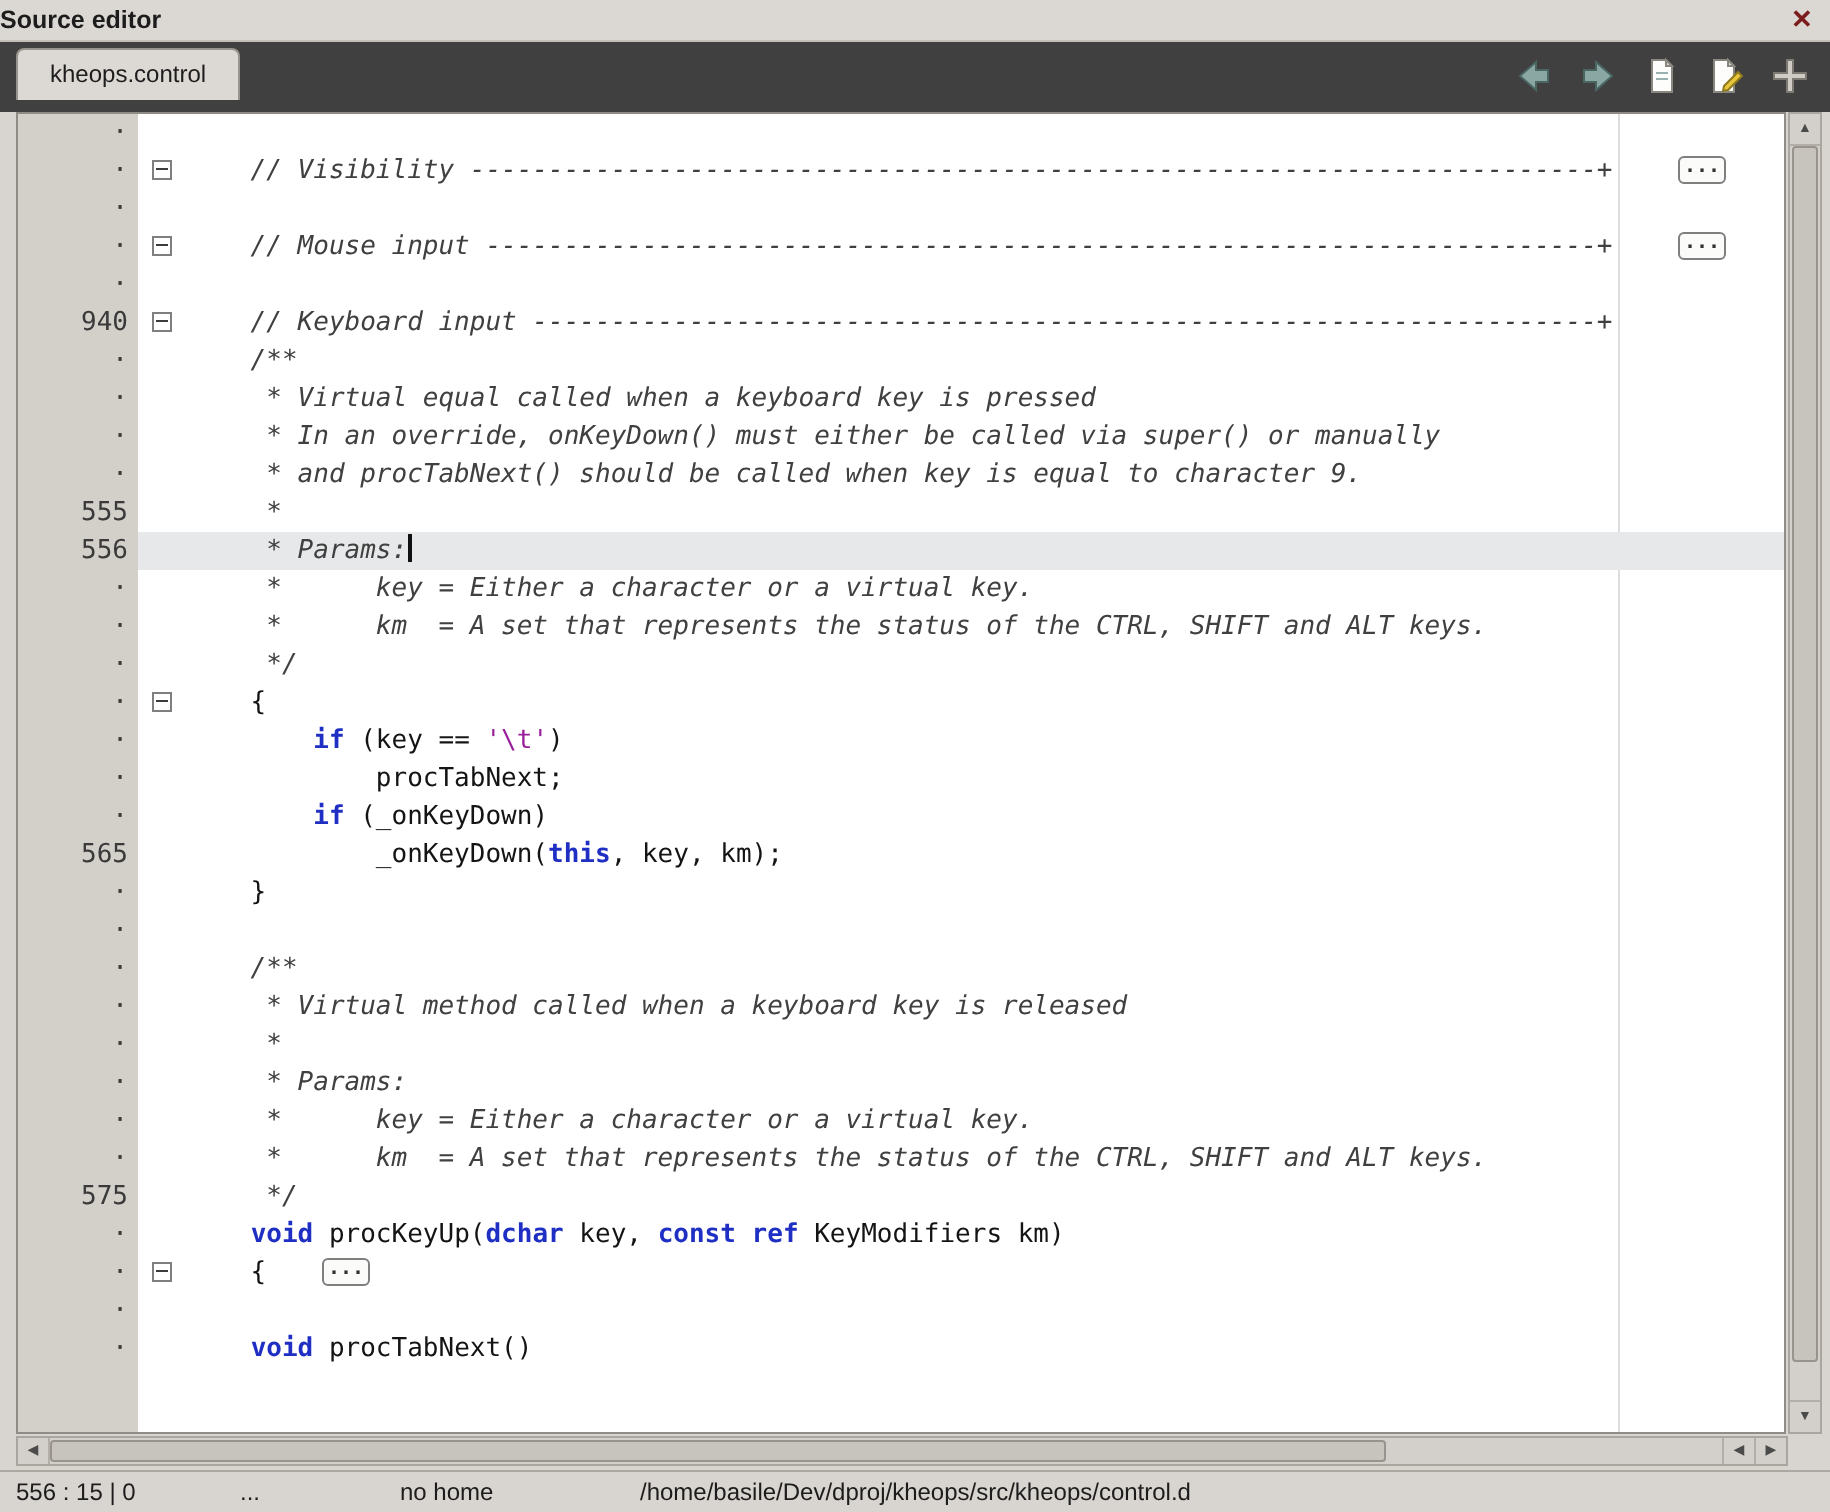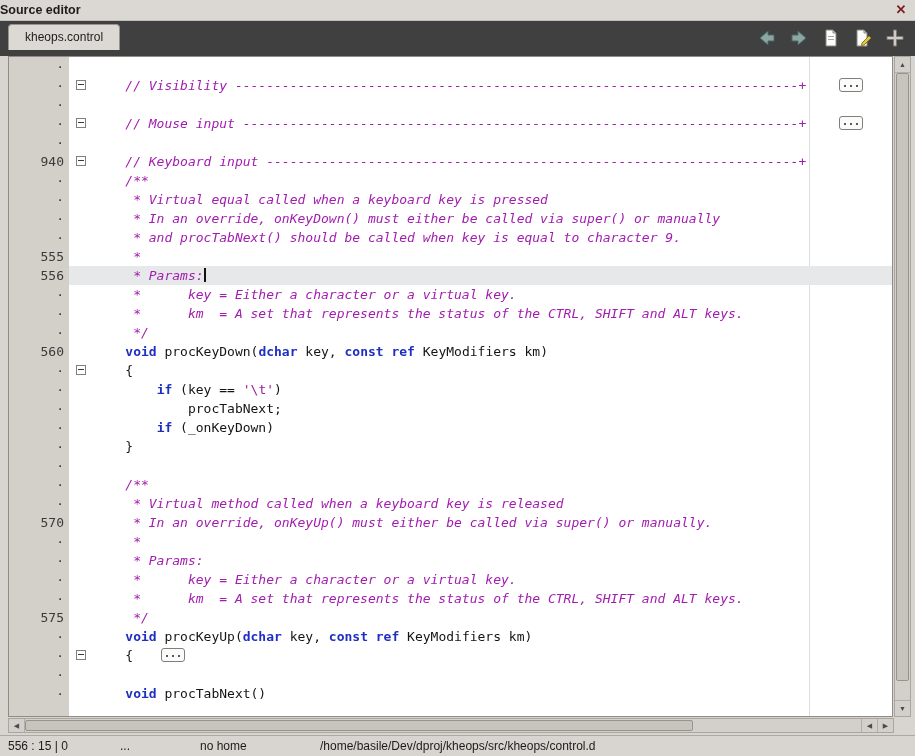--- a/index.html
+++ b/index.html
@@ -29,21 +29,21 @@
   .foldmargin-bg{position:absolute;left:60px;top:0;bottom:0;width:25px;background:#ffffff;}
   .margin-line{position:absolute;left:800px;top:0;bottom:0;width:1px;background:#dddddd;}
   #code-rows{position:absolute;left:0;top:0;right:0;font-family:"DejaVu Sans Mono",monospace;
     font-size:13px;line-height:19px;}
   .row{position:relative;height:19px;display:flex;white-space:pre;}
   .gut{width:60px;box-sizing:border-box;text-align:right;padding-right:5px;color:#3a3a3a;
     flex:0 0 60px;}
   .foldcol{width:25px;flex:0 0 25px;position:relative;}
   .code{flex:1 1 auto;color:#141414;}
   .row.hl .foldcol,.row.hl .code{background:#e7e8e9;}
-  .com{color:#a21caf;font-style:italic;margin-top:37px;}
+  .com{color:#404040;font-style:italic;margin-top:37px;}
   .kw{color:#1f2fc4;font-weight:bold;}
   .str{color:#9b209b;}
   .pln{color:#141414;}
   .caret{display:inline-block;width:0;height:14px;border-left:2px solid #111;
     vertical-align:-2px;}
   .foldbox{position:absolute;left:7px;top:4px;width:10px;height:10px;background:#fff;
     border:1px solid #7f7f7f;box-sizing:border-box;}
   .foldbox::after{content:"";position:absolute;left:1px;right:1px;top:3px;
     border-top:1px solid #3c3c3c;}
   .morebox{position:absolute;top:2px;height:14px;width:24px;border:1px solid #7f7f7f;
@@ -135,30 +135,29 @@
       <div class="row"><span class="gut">940</span><span class="foldcol"><span class="foldbox"></span></span><span class="code"><span class="com">    // Keyboard input --------------------------------------------------------------------+</span></span></div>
       <div class="row"><span class="gut">·</span><span class="foldcol"></span><span class="code"><span class="com">    /**</span></span></div>
       <div class="row"><span class="gut">·</span><span class="foldcol"></span><span class="code"><span class="com">     * Virtual equal called when a keyboard key is pressed</span></span></div>
       <div class="row"><span class="gut">·</span><span class="foldcol"></span><span class="code"><span class="com">     * In an override, onKeyDown() must either be called via super() or manually</span></span></div>
       <div class="row"><span class="gut">·</span><span class="foldcol"></span><span class="code"><span class="com">     * and procTabNext() should be called when key is equal to character 9.</span></span></div>
       <div class="row"><span class="gut">555</span><span class="foldcol"></span><span class="code"><span class="com">     *</span></span></div>
       <div class="row hl"><span class="gut">556</span><span class="foldcol"></span><span class="code"><span class="com">     * Params:</span><span class="caret"></span></span></div>
       <div class="row"><span class="gut">·</span><span class="foldcol"></span><span class="code"><span class="com">     *      key = Either a character or a virtual key.</span></span></div>
       <div class="row"><span class="gut">·</span><span class="foldcol"></span><span class="code"><span class="com">     *      km  = A set that represents the status of the CTRL, SHIFT and ALT keys.</span></span></div>
       <div class="row"><span class="gut">·</span><span class="foldcol"></span><span class="code"><span class="com">     */</span></span></div>
-      <div class="row"><span class="gut">560</span><span class="foldcol"></span><span class="code"><span class="pln">    </span><span class="kw">void</span><span class="pln"> procKeyDown(</span><span class="kw">dchar</span><span class="pln"> key, </span><span class="kw">const</span><span class="pln"> </span><span class="kw">ref</span><span class="pln"> KeyModifiers km)</span></span></div>
       <div class="row"><span class="gut">·</span><span class="foldcol"><span class="foldbox"></span></span><span class="code"><span class="pln">    {</span></span></div>
       <div class="row"><span class="gut">·</span><span class="foldcol"></span><span class="code"><span class="pln">        </span><span class="kw">if</span><span class="pln"> (key == </span><span class="str">'\t'</span><span class="pln">)</span></span></div>
       <div class="row"><span class="gut">·</span><span class="foldcol"></span><span class="code"><span class="pln">            procTabNext;</span></span></div>
       <div class="row"><span class="gut">·</span><span class="foldcol"></span><span class="code"><span class="pln">        </span><span class="kw">if</span><span class="pln"> (_onKeyDown)</span></span></div>
+      <div class="row"><span class="gut">565</span><span class="foldcol"></span><span class="code"><span class="pln">            _onKeyDown(</span><span class="kw">this</span><span class="pln">, key, km);</span></span></div>
       <div class="row"><span class="gut">·</span><span class="foldcol"></span><span class="code"><span class="pln">    }</span></span></div>
       <div class="row"><span class="gut">·</span><span class="foldcol"></span><span class="code"></span></div>
       <div class="row"><span class="gut">·</span><span class="foldcol"></span><span class="code"><span class="com">    /**</span></span></div>
       <div class="row"><span class="gut">·</span><span class="foldcol"></span><span class="code"><span class="com">     * Virtual method called when a keyboard key is released</span></span></div>
-      <div class="row"><span class="gut">570</span><span class="foldcol"></span><span class="code"><span class="com">     * In an override, onKeyUp() must either be called via super() or manually.</span></span></div>
       <div class="row"><span class="gut">·</span><span class="foldcol"></span><span class="code"><span class="com">     *</span></span></div>
       <div class="row"><span class="gut">·</span><span class="foldcol"></span><span class="code"><span class="com">     * Params:</span></span></div>
       <div class="row"><span class="gut">·</span><span class="foldcol"></span><span class="code"><span class="com">     *      key = Either a character or a virtual key.</span></span></div>
       <div class="row"><span class="gut">·</span><span class="foldcol"></span><span class="code"><span class="com">     *      km  = A set that represents the status of the CTRL, SHIFT and ALT keys.</span></span></div>
       <div class="row"><span class="gut">575</span><span class="foldcol"></span><span class="code"><span class="com">     */</span></span></div>
       <div class="row"><span class="gut">·</span><span class="foldcol"></span><span class="code"><span class="pln">    </span><span class="kw">void</span><span class="pln"> procKeyUp(</span><span class="kw">dchar</span><span class="pln"> key, </span><span class="kw">const</span><span class="pln"> </span><span class="kw">ref</span><span class="pln"> KeyModifiers km)</span></span></div>
       <div class="row"><span class="gut">·</span><span class="foldcol"><span class="foldbox"></span></span><span class="code"><span class="pln">    {</span></span><span class="morebox" style="left: 152px;">...</span></div>
       <div class="row"><span class="gut">·</span><span class="foldcol"></span><span class="code"></span></div>
       <div class="row"><span class="gut">·</span><span class="foldcol"></span><span class="code"><span class="pln">    </span><span class="kw">void</span><span class="pln"> procTabNext()</span></span></div>
     </div>

